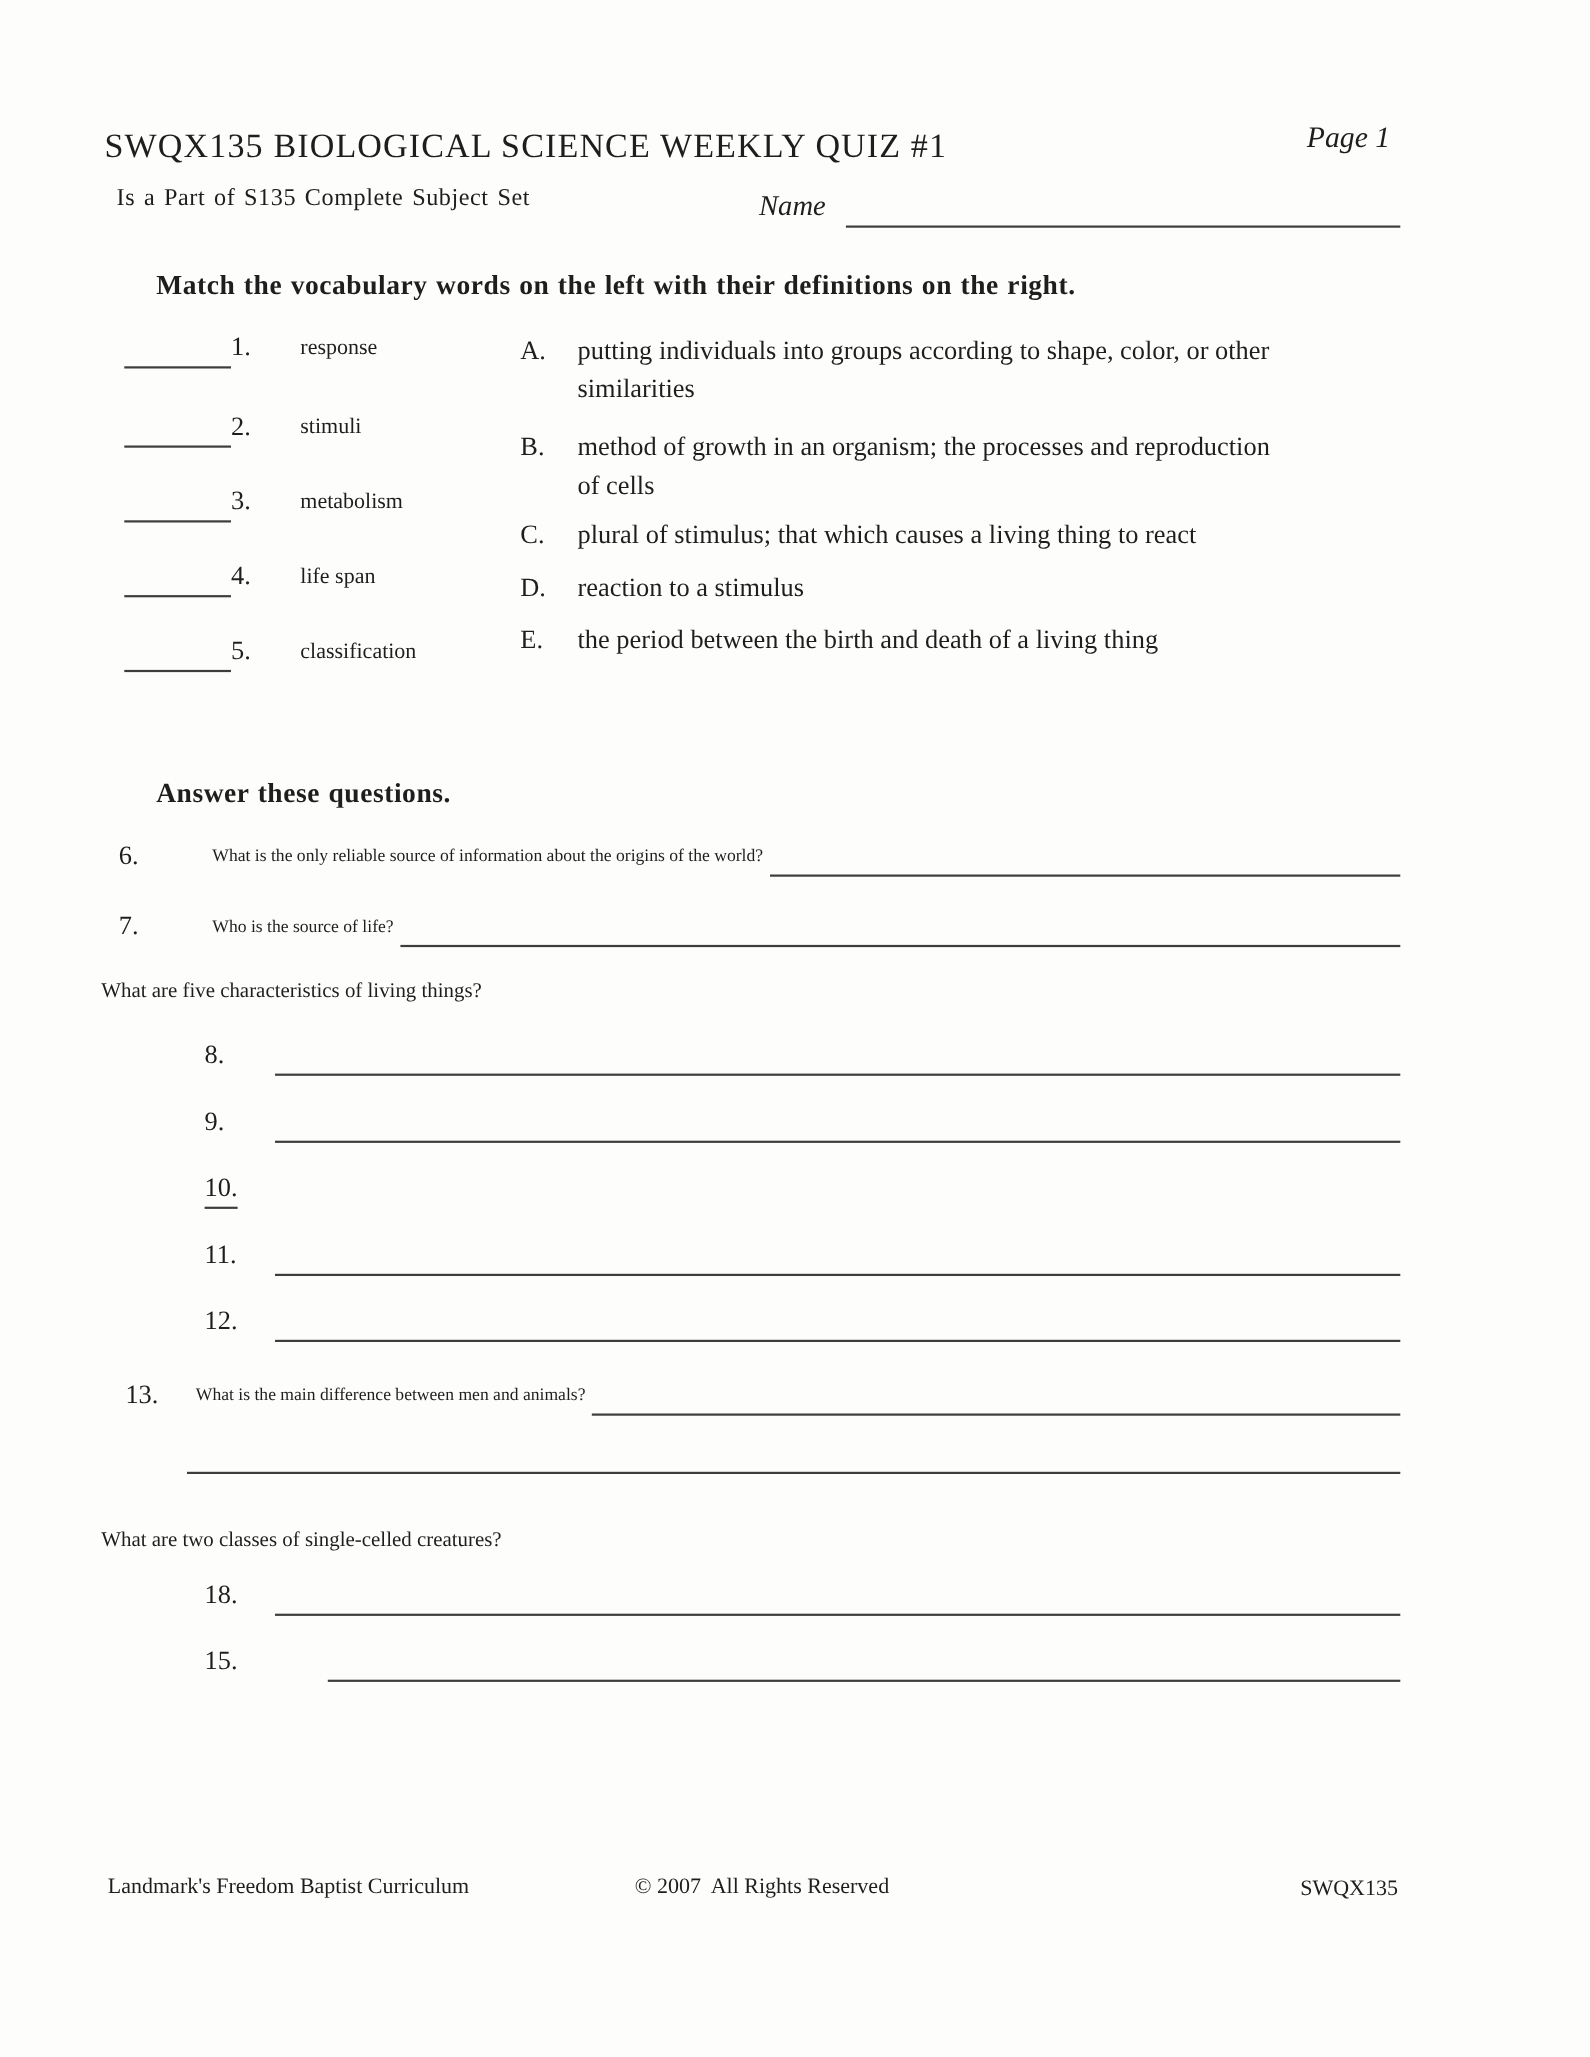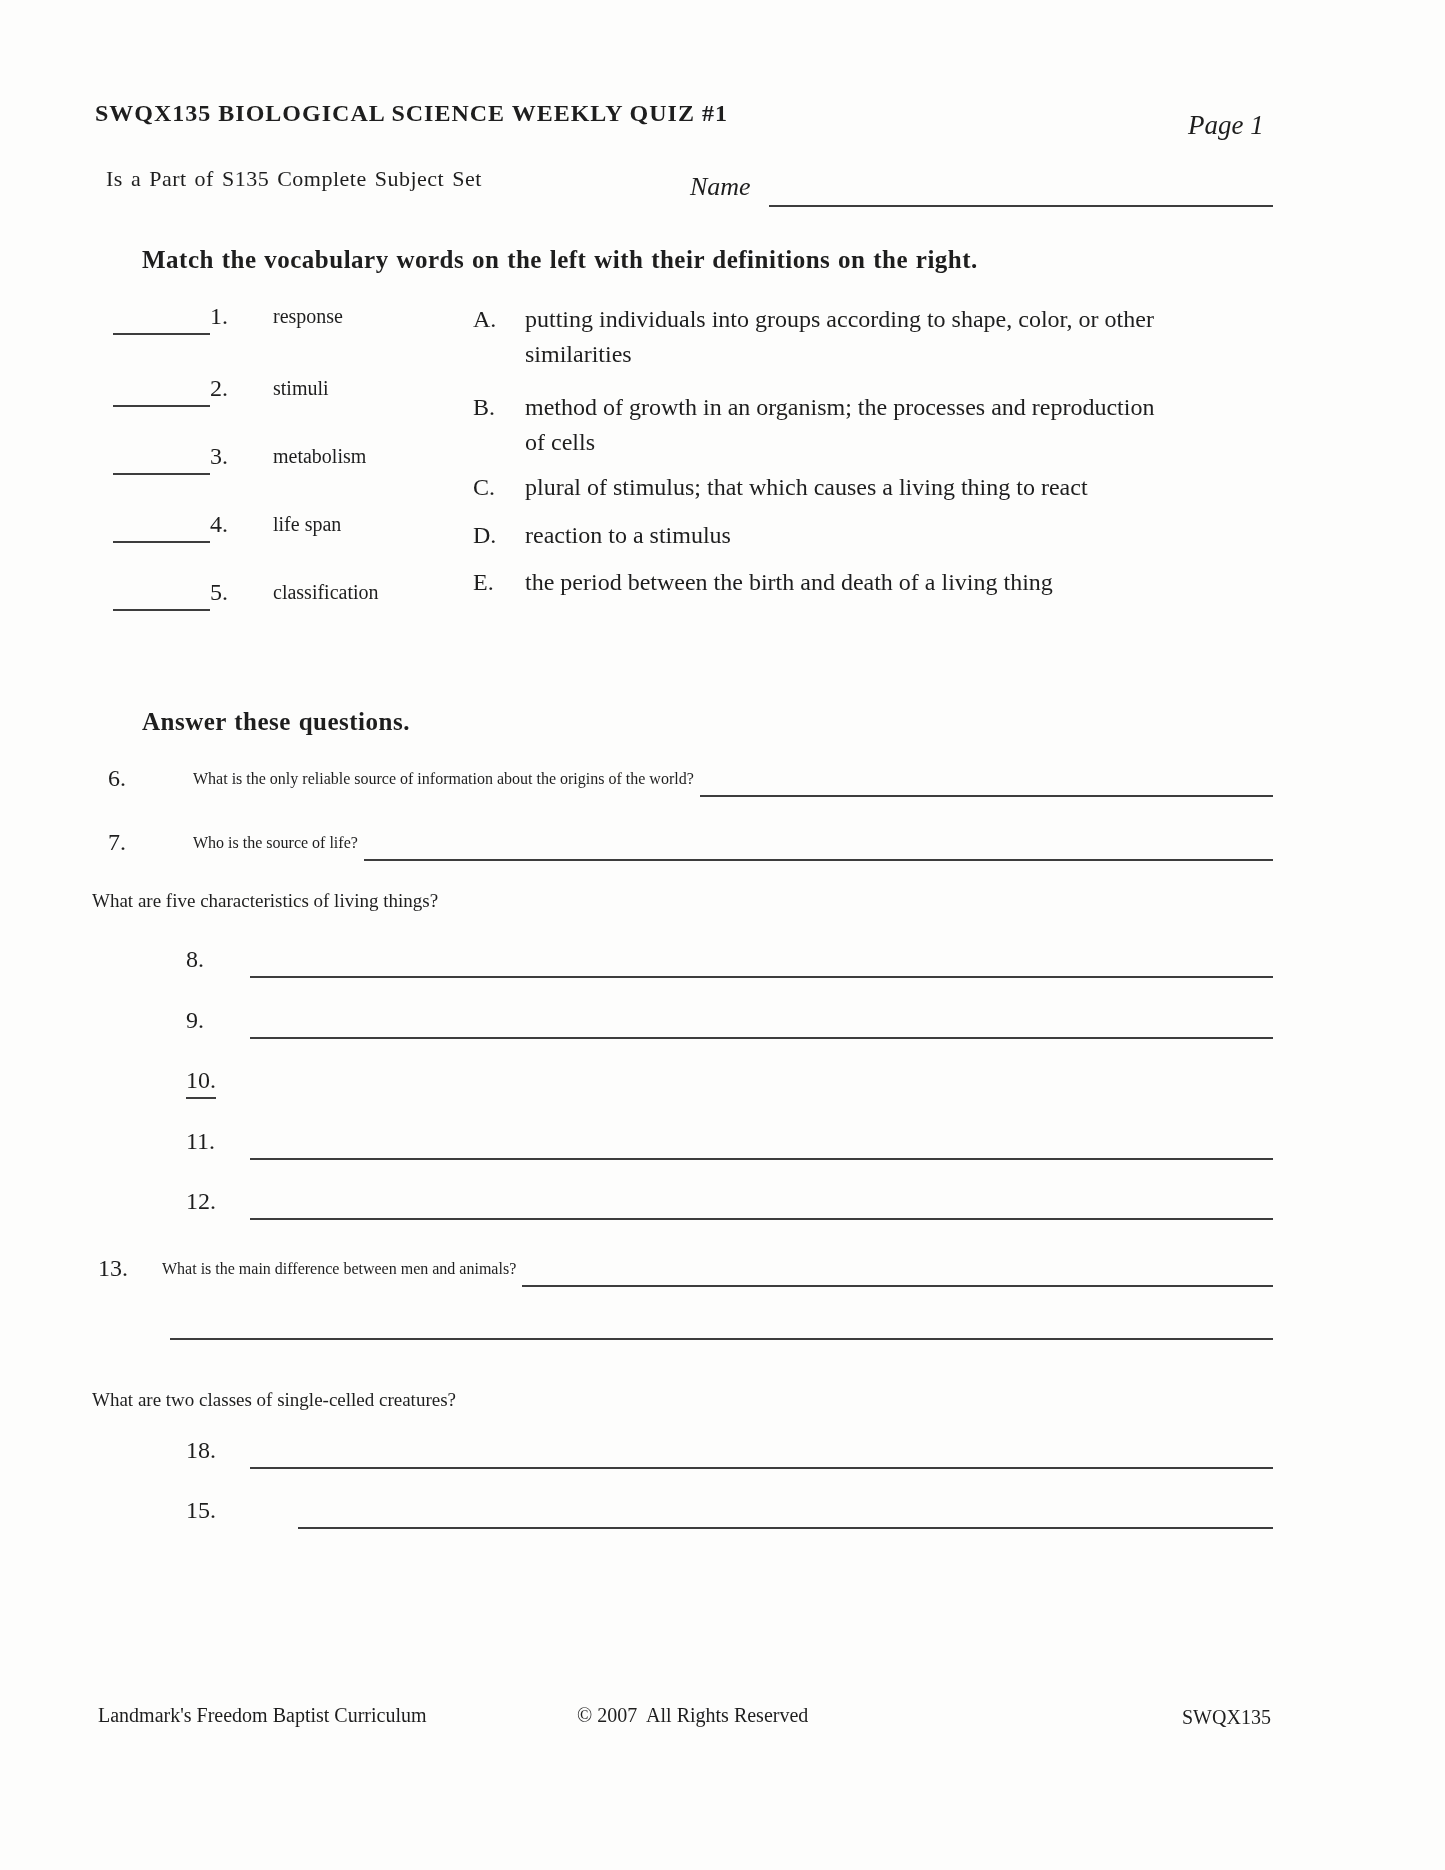--- a/index.html
+++ b/index.html
@@ -8,21 +8,21 @@
     width:1445px;height:1870px;
     background:#fdfdfc;
     font-family:"Liberation Serif","DejaVu Serif",serif;
     color:#1e1e1e;
     overflow:hidden;
   }
   .abs{position:absolute;}
   .row{display:flex;align-items:flex-start;}
   .nowrap{white-space:nowrap;}
 
-  .title{font-size:24px;font-weight:bold;letter-spacing:1px;white-space:nowrap;}
+  .title{font-size:31px;font-weight:normal;letter-spacing:1px;white-space:nowrap;margin-top:15px;}
   .pagelbl{font-size:27px;font-style:italic;}
   .subtitle{font-size:22px;letter-spacing:.5px;word-spacing:2px;white-space:nowrap;}
   .namelabel{font-size:26px;line-height:37px;padding-right:18px;font-style:italic;}
 
   .sect-head{font-size:25px;font-weight:bold;letter-spacing:.5px;word-spacing:1px;white-space:nowrap;margin-left:48px;}
 
   .body-txt{font-size:19px;line-height:33px;}
   .fill-line{flex:1;min-width:30px;height:33px;border-bottom:2px solid #3d3d3d;}
   .fill-line.tall{height:37px;}
 
@@ -136,21 +136,21 @@
   <div class="abs row" style="left:186px;top:1125px;right:172px;">
     <span class="q-num" style="width:64px;">11.</span>
     <span class="fill-line"></span>
   </div>
   <div class="abs row" style="left:186px;top:1185px;right:172px;">
     <span class="q-num" style="width:64px;">12.</span>
     <span class="fill-line"></span>
   </div>
 
   <div class="abs row" style="left:98px;top:1252px;right:172px;">
-    <span class="q-num" style="width:64px;">13.</span>
+    <span class="q-num" style="width:64px;margin-left:16px;">13.</span>
     <span class="q-text">What is the main difference between men and animals?</span>
     <span class="fill-line"></span>
   </div>
   <div class="abs solid-line" style="left:170px;top:1338px;width:1103px;"></div>
 
   <div class="abs body-txt nowrap" style="left:92px;top:1383px;">What are two classes of single-celled creatures?</div>
 
   <div class="abs row" style="left:186px;top:1434px;right:172px;">
     <span class="q-num" style="width:64px;">18.</span>
     <span class="fill-line"></span>

